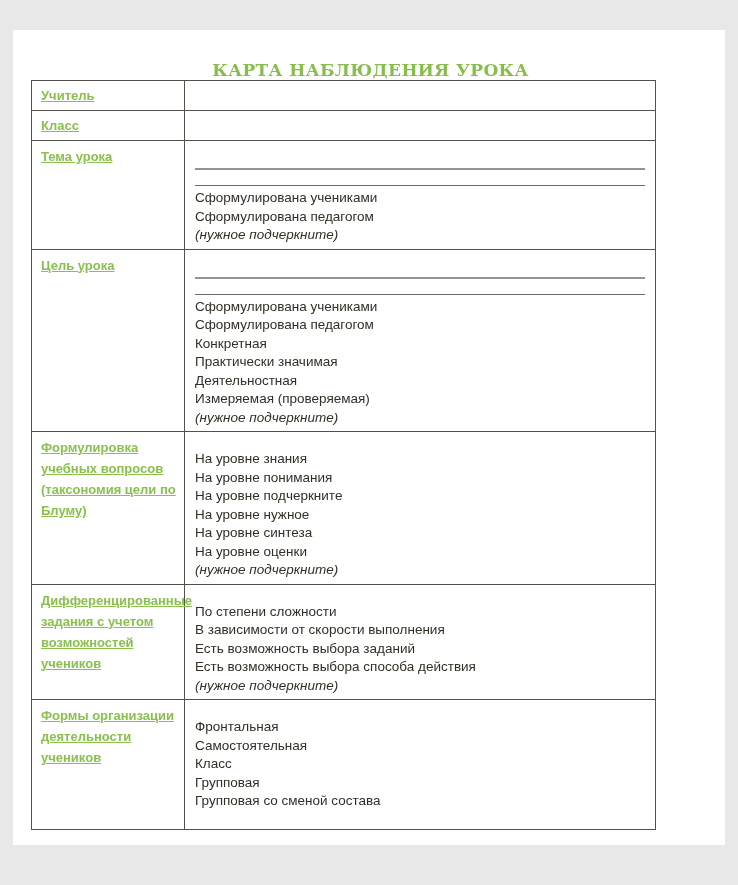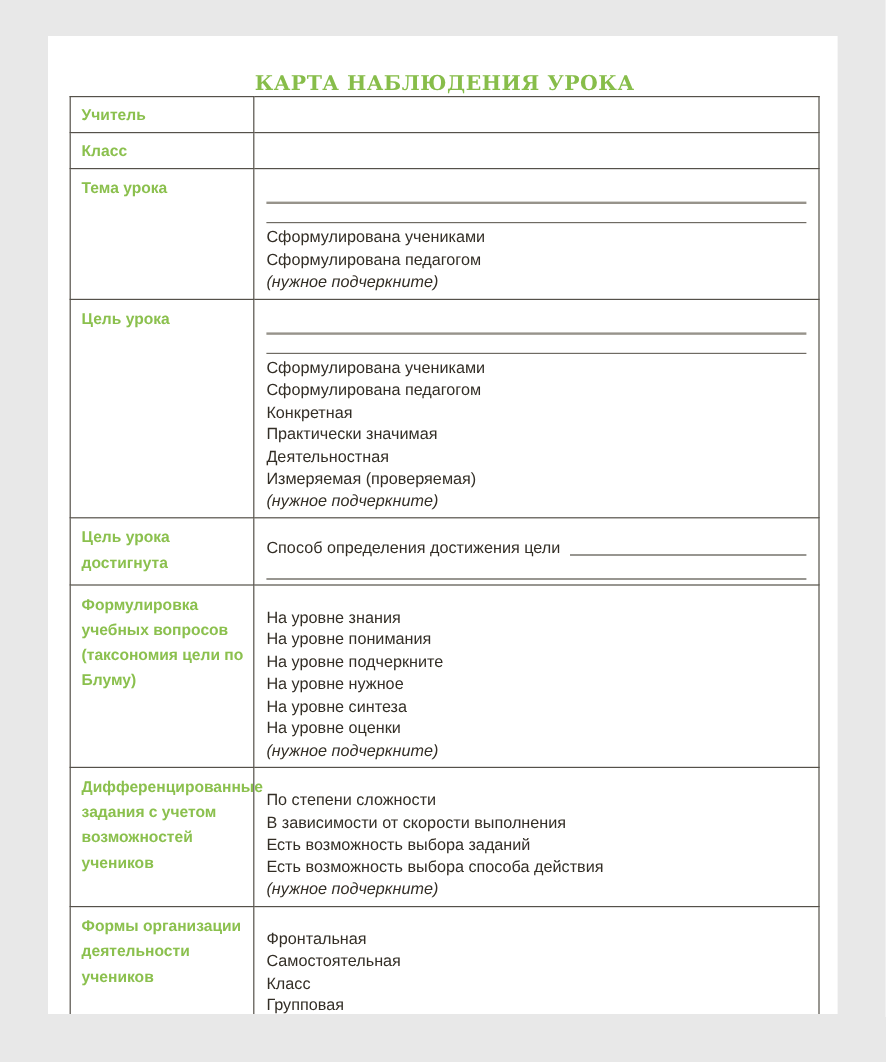--- a/index.html
+++ b/index.html
@@ -3,21 +3,21 @@
 <meta charset="utf-8">
 <style>
   * { margin: 0; padding: 0; box-sizing: border-box; }
   html, body { width: 738px; }
   body {
     background: #e8e8e8;
     font-family: "Liberation Sans", sans-serif;
     color: #332e26;
   }
   .page {
-    width: 658px;
+    width: 712px;
     height: 815px;
     margin: 30px auto 40px;
     background: #ffffff;
     padding: 20px 15px 0 18px;
     overflow: hidden;
   }
   .doc-title {
     text-align: center;
     font-family: "DejaVu Serif", "Liberation Serif", serif;
     font-weight: bold;
@@ -49,20 +49,21 @@
     border: 1.5px solid #55514a;
     vertical-align: top;
   }
   td.label-cell {
     width: 153px;
     color: #8bc04e;
     font-weight: bold;
     font-size: 13px;
     line-height: 21px;
     padding: 5px 4px 4px 9px;
+    text-decoration: underline;
   }
   td.label-cell.single { padding-top: 4px; }
   td.value-cell {
     font-size: 13.5px;
     line-height: 18.5px;
     padding: 16px 10px 4px 10px;
   }
   tr.r0 td, tr.r1 td { height: 26px; }
   tr.r2 td { height: 95px; }
   tr.r3 td { height: 164px; margin-left: 36px; }
@@ -124,30 +125,20 @@
             <div>Сформулирована педагогом</div>
             <div>Конкретная</div>
             <div>Практически значимая</div>
             <div>Деятельностная</div>
             <div>Измеряемая (проверяемая)</div>
             <div class="note">(нужное подчеркните)</div>
           </div>
         </td>
       </tr>
 
-      <tr class="r4">
-        <td class="label-cell">Цель урока достигнута</td>
-        <td class="value-cell">
-          <div class="inline-fill">
-            <span class="lbl">Способ определения достижения цели</span>
-            <span class="grow-line"></span>
-          </div>
-          <div class="full-line"></div>
-        </td>
-      </tr>
 
       <tr class="r5">
         <td class="label-cell">Формулировка учебных вопросов (таксономия цели по Блуму)</td>
         <td class="value-cell">
           <div class="opts no-lines">
             <div>На уровне знания</div>
             <div>На уровне понимания</div>
             <div>На уровне подчеркните</div>
             <div>На уровне нужное</div>
             <div>На уровне синтеза</div>

